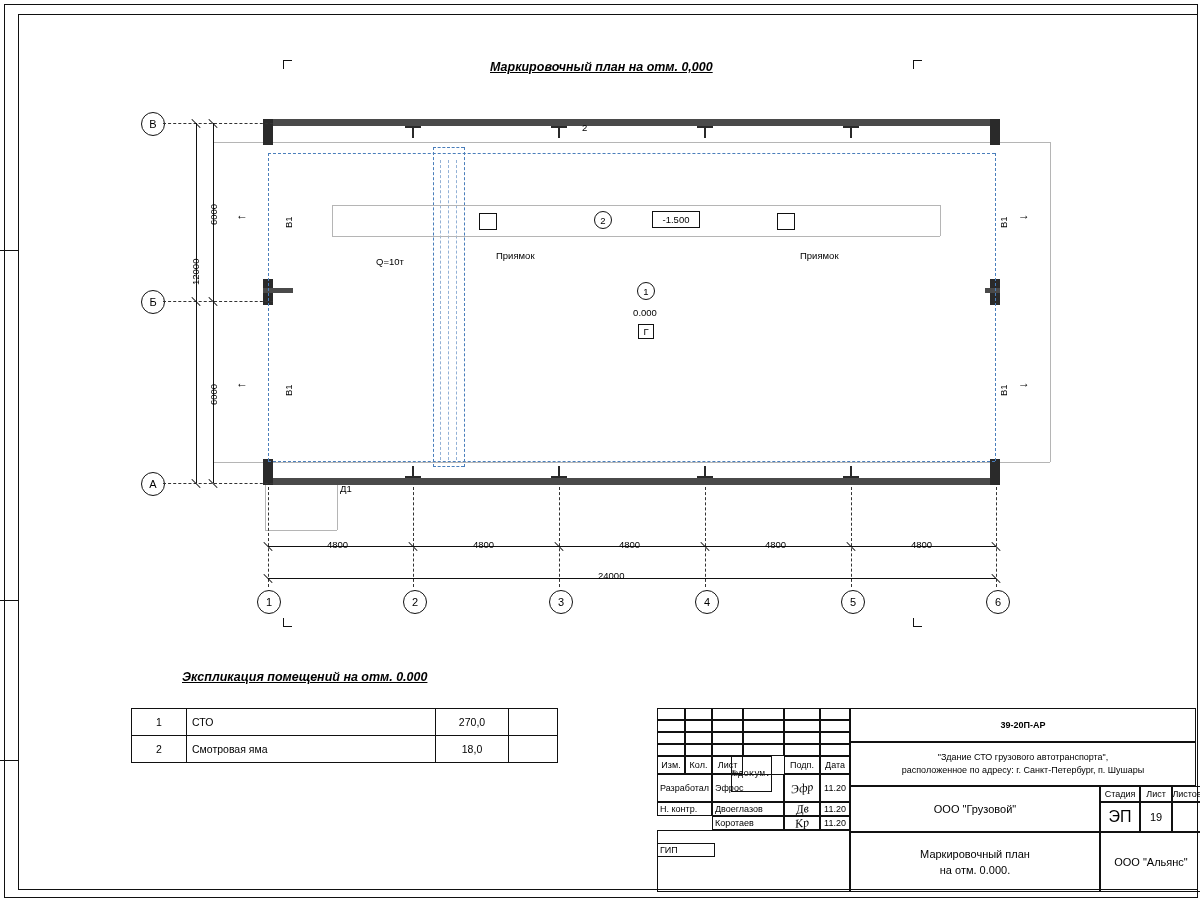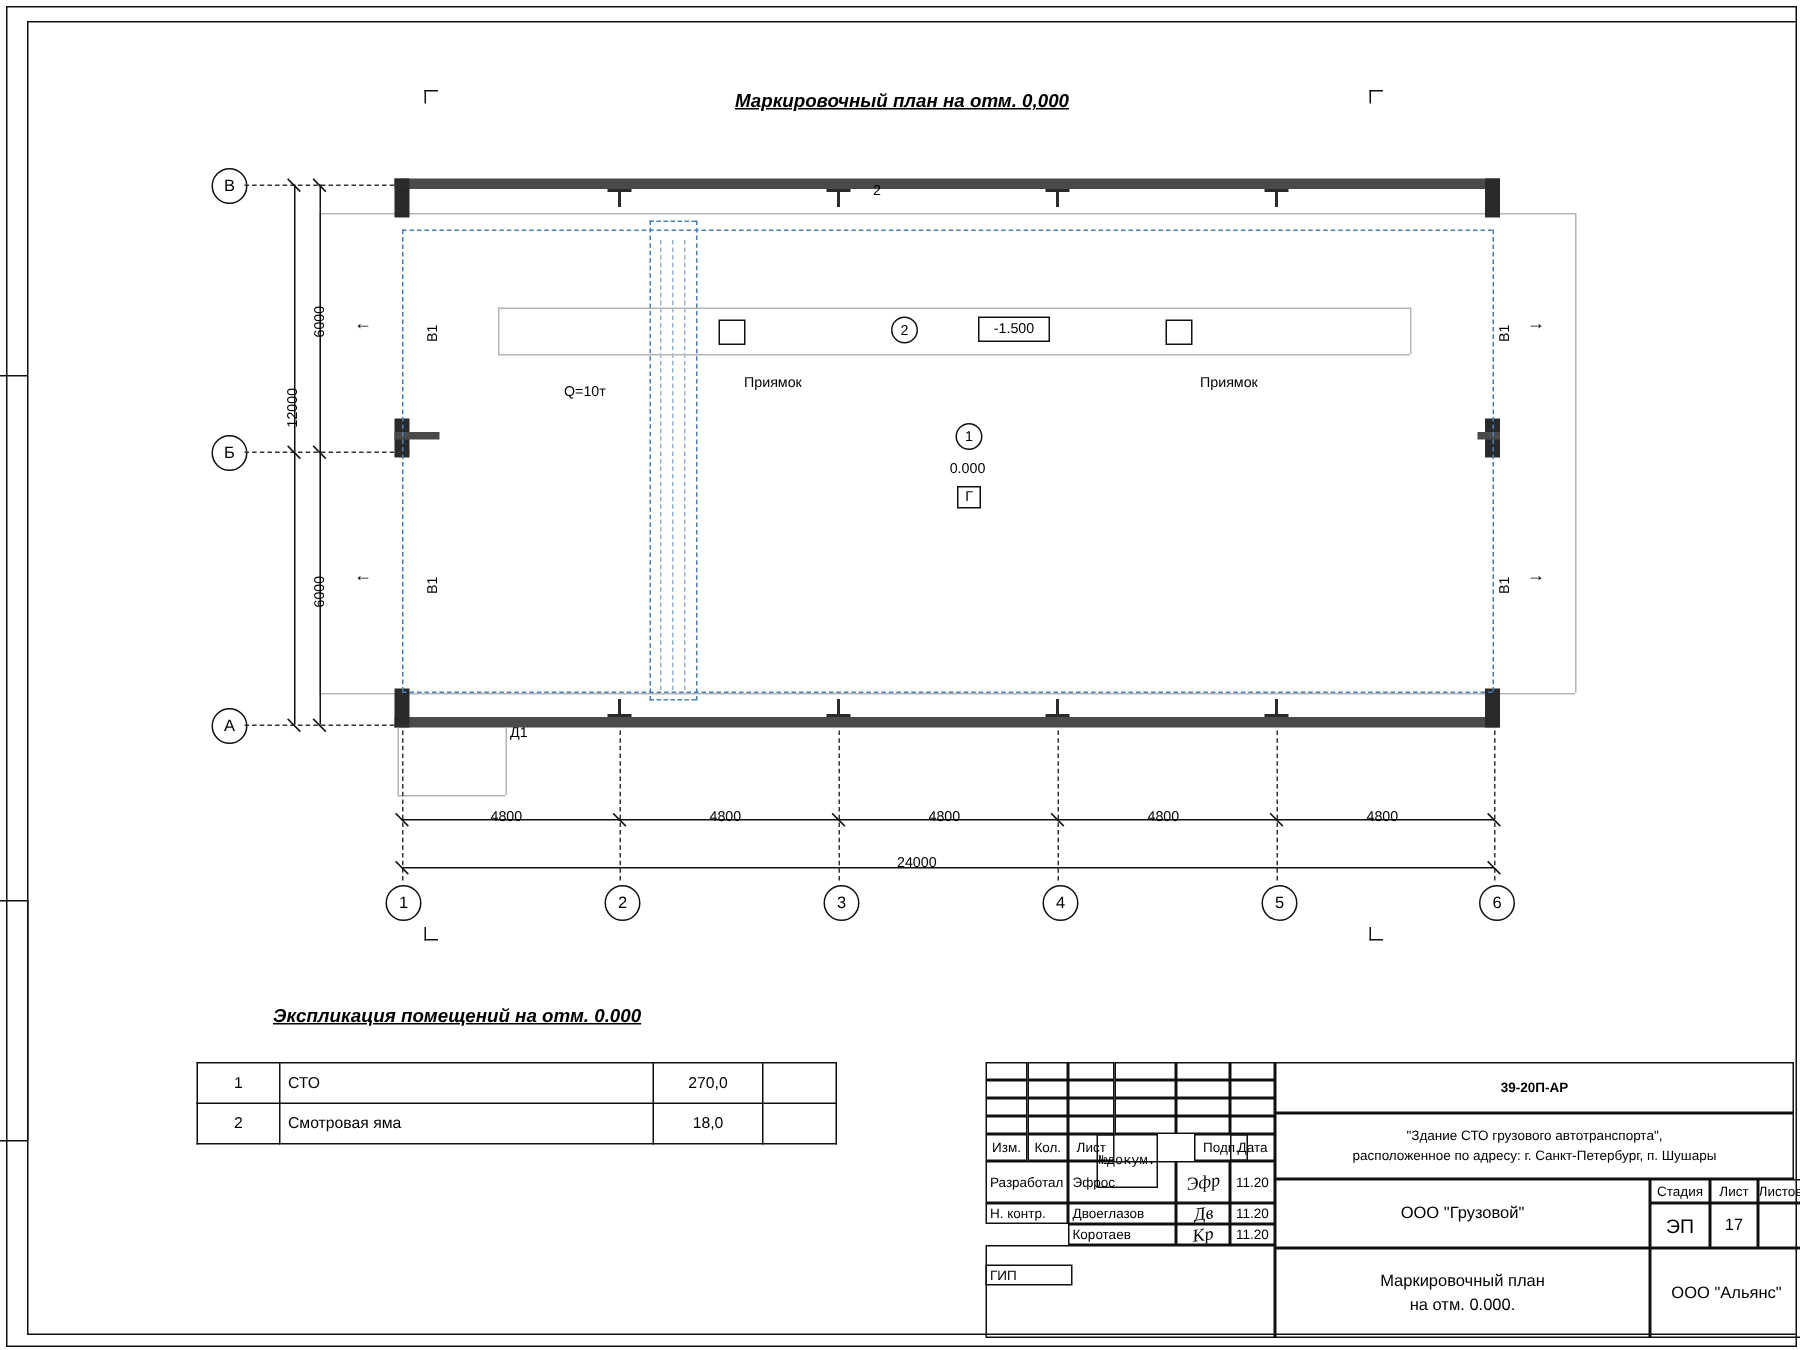--- a/index.html
+++ b/index.html
@@ -274,21 +274,21 @@
     <div class="cell" style="left:28px;top:36px;width:27px;height:12px;"></div>
     <div class="cell" style="left:55px;top:36px;width:31px;height:12px;"></div>
     <div class="cell" style="left:86px;top:36px;width:41px;height:12px;"></div>
     <div class="cell" style="left:127px;top:36px;width:36px;height:12px;"></div>
     <div class="cell" style="left:163px;top:36px;width:30px;height:12px;"></div>
 
     <div class="cell" style="left:0;top:48px;width:28px;height:18px;">Изм.</div>
     <div class="cell" style="left:28px;top:48px;width:27px;height:18px;">Кол.</div>
     <div class="cell" style="left:55px;top:48px;width:31px;height:18px;">Лист</div>
     <div class="cell" style="left:74px;top:48px;width:41px;height:36px;font-family:Liberation Mono, monospace;">№докум.</div>
-    <div class="cell" style="left:127px;top:48px;width:36px;height:18px;margin-left:12px;">Подп.</div>
+    <div class="cell" style="left:127px;top:48px;width:36px;height:18px;">Подп.</div>
     <div class="cell" style="left:163px;top:48px;width:30px;height:18px;">Дата</div>
 
     <div class="cell l" style="left:0;top:66px;width:55px;height:28px;">Разработал</div>
     <div class="cell l" style="left:55px;top:66px;width:72px;height:28px;">Эфрос</div>
     <div class="cell" style="left:127px;top:66px;width:36px;height:28px;">
         <span class="sig">Эфр</span>
       </div>
     <div class="cell" style="left:163px;top:66px;width:30px;height:28px;">11.20</div>
 
     <div class="cell l" style="left:0;top:94px;width:55px;height:14px;">Н. контр.</div>
@@ -310,22 +310,22 @@
     <div class="cell big" style="left:193px;top:0;width:346px;height:34px;">39-20П-АР</div>
     <div class="cell" style="left:193px;top:34px;width:346px;height:44px;flex-direction:column;line-height:1.45;">
       <span>"Здание СТО грузового автотранспорта",</span>
       <span>расположенное по адресу: г. Санкт-Петербург, п. Шушары</span>
     </div>
     <div class="cell" style="left:193px;top:78px;width:250px;height:46px;font-size:11px;">ООО "Грузовой"</div>
 
     <div class="cell" style="left:443px;top:78px;width:40px;height:16px;">Стадия</div>
     <div class="cell" style="left:483px;top:78px;width:32px;height:16px;">Лист</div>
     <div class="cell" style="left:515px;top:78px;width:30px;height:16px;">Листов</div>
-    <div class="cell" style="left:443px;top:94px;width:40px;height:30px;font-size:13px;">ЭП</div>
-    <div class="cell" style="left:483px;top:94px;width:32px;height:30px;font-size:11px;">17</div>
+    <div class="cell" style="left:443px;top:94px;width:40px;height:30px;font-size:16px;">ЭП</div>
+    <div class="cell" style="left:483px;top:94px;width:32px;height:30px;font-size:11px;">19</div>
     <div class="cell" style="left:515px;top:94px;width:30px;height:30px;font-size:11px;"></div>
 
     <div class="cell" style="left:193px;top:124px;width:250px;height:60px;flex-direction:column;font-size:11px;line-height:1.5;">
       <span>Маркировочный план</span>
       <span>на отм. 0.000.</span>
     </div>
     <div class="cell" style="left:443px;top:124px;width:102px;height:60px;font-size:11px;">ООО "Альянс"</div>
   </div>
 
 </div>

